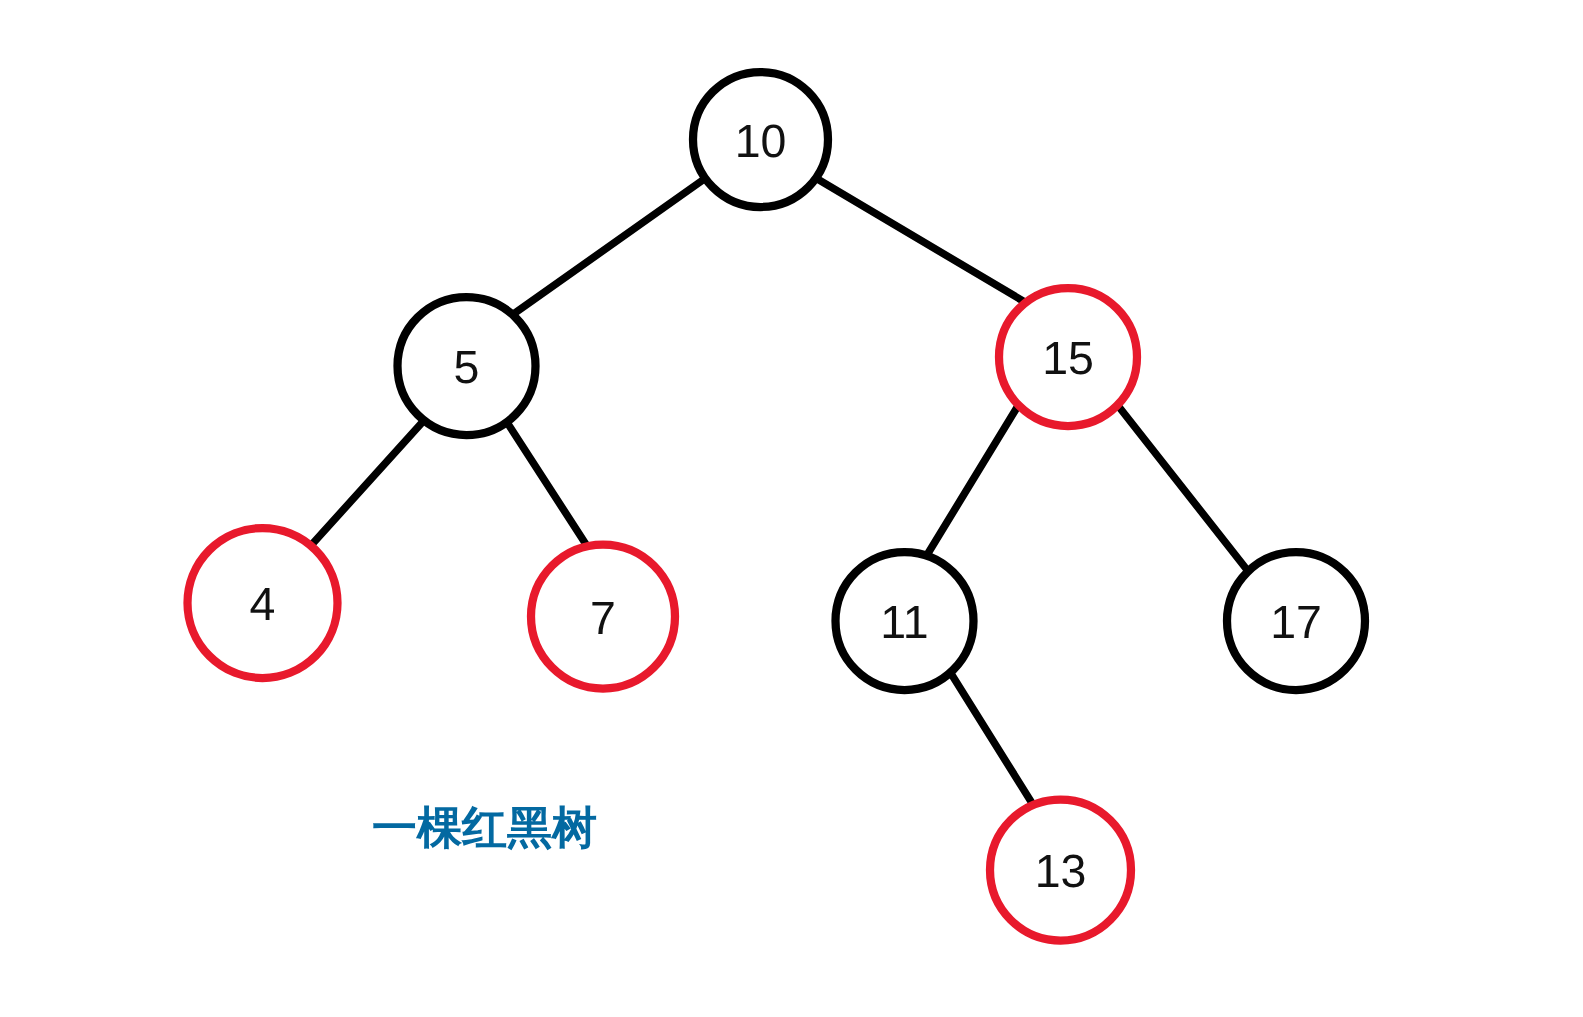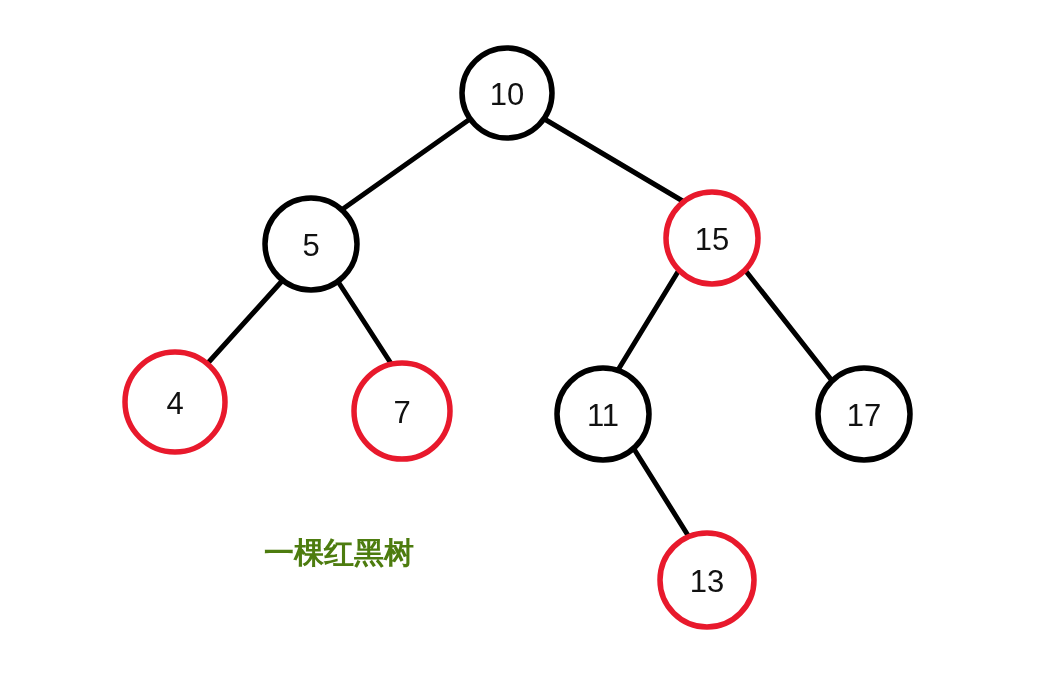--- a/index.html
+++ b/index.html
@@ -101,15 +101,15 @@
           <circle class="node-circle black-node" cx="864" cy="414" r="46" fill="#ffffff" stroke="#000000"></circle>
           <text class="node-label" x="864" y="415" fill="#111111">17</text>
         </g>
         <g>
           <circle class="node-circle red-node" cx="707" cy="580" r="47" fill="#ffffff" stroke="#e8192c"></circle>
           <text class="node-label" x="707" y="581" fill="#111111">13</text>
         </g>
       </g>
   </svg>
 
-  <div class="caption-text" id="caption" style="left: 264px; top: 538px; color: #4d7c0f;">一棵红黑树</div>
+  <div class="caption-text" id="caption" style="left: 248px; top: 538px; color: #0369a1;">一棵红黑树</div>
 
 </div>
 
 </body></html>

